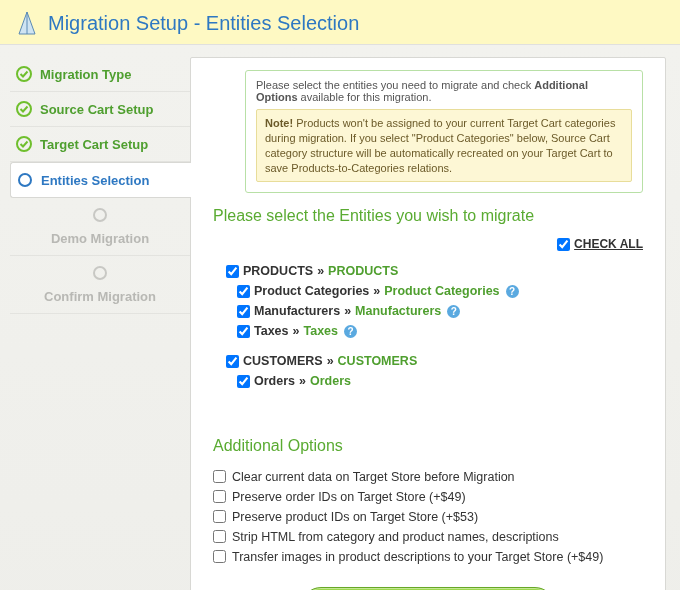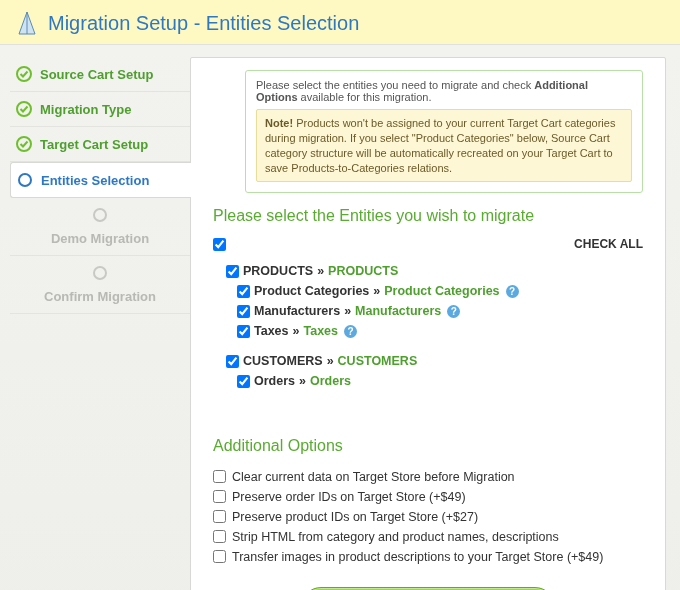--- a/index.html
+++ b/index.html
@@ -95,23 +95,24 @@
     font-weight: normal;
     margin: 8px 0 12px 0;
   }
   .checkall {
     text-align: center;
     font-size: 12px;
     font-weight: bold;
     color: #333;
     margin-bottom: 10px;
     display: flex;
-    justify-content: space-between;
+    justify-content: flex-end;
     align-items: center;
     gap: 4px;
+    text-decoration: underline;
   }
   .entity-group { margin-bottom: 10px; }
   .entity-row {
     display: flex;
     align-items: center;
     gap: 4px;
     padding: 3px 13px;
     font-size: 12.5px;
   }
   .entity-row.top { font-weight: bold; }
@@ -170,30 +171,30 @@
 
 <div class="layout">
   <div class="sidebar" id="sidebar">
       <div class="side-item done">
         <span class="side-icon">
           <svg width="16" height="16" viewBox="0 0 16 16">
             <circle cx="8" cy="8" r="7" fill="none" stroke="#6fbf2d" stroke-width="2"></circle>
             <path d="M4.5 8 L7 10.5 L11.5 5.5" fill="none" stroke="#6fbf2d" stroke-width="2"></path>
           </svg>
         </span>
-        <span>Source Cart Setup</span>
+        <span>Migration Type</span>
       </div>
       <div class="side-item done">
         <span class="side-icon">
           <svg width="16" height="16" viewBox="0 0 16 16">
             <circle cx="8" cy="8" r="7" fill="none" stroke="#6fbf2d" stroke-width="2"></circle>
             <path d="M4.5 8 L7 10.5 L11.5 5.5" fill="none" stroke="#6fbf2d" stroke-width="2"></path>
           </svg>
         </span>
-        <span>Migration Type</span>
+        <span>Source Cart Setup</span>
       </div>
       <div class="side-item done">
         <span class="side-icon">
           <svg width="16" height="16" viewBox="0 0 16 16">
             <circle cx="8" cy="8" r="7" fill="none" stroke="#6fbf2d" stroke-width="2"></circle>
             <path d="M4.5 8 L7 10.5 L11.5 5.5" fill="none" stroke="#6fbf2d" stroke-width="2"></path>
           </svg>
         </span>
         <span>Target Cart Setup</span>
       </div>
@@ -294,21 +295,21 @@
           <div class="option-row">
             <input type="checkbox" style="">
             <span>Clear current data on Target Store before Migration</span>
           </div>
           <div class="option-row">
             <input type="checkbox" style="">
             <span>Preserve order IDs on Target Store (+$49)</span>
           </div>
           <div class="option-row">
             <input type="checkbox" style="">
-            <span>Preserve product IDs on Target Store (+$27)</span>
+            <span>Preserve product IDs on Target Store (+$53)</span>
           </div>
           <div class="option-row">
             <input type="checkbox" style="">
             <span>Strip HTML from category and product names, descriptions</span>
           </div>
           <div class="option-row">
             <input type="checkbox" style="">
             <span>Transfer images in product descriptions to your Target Store (+$49)</span>
           </div>
         </div>

